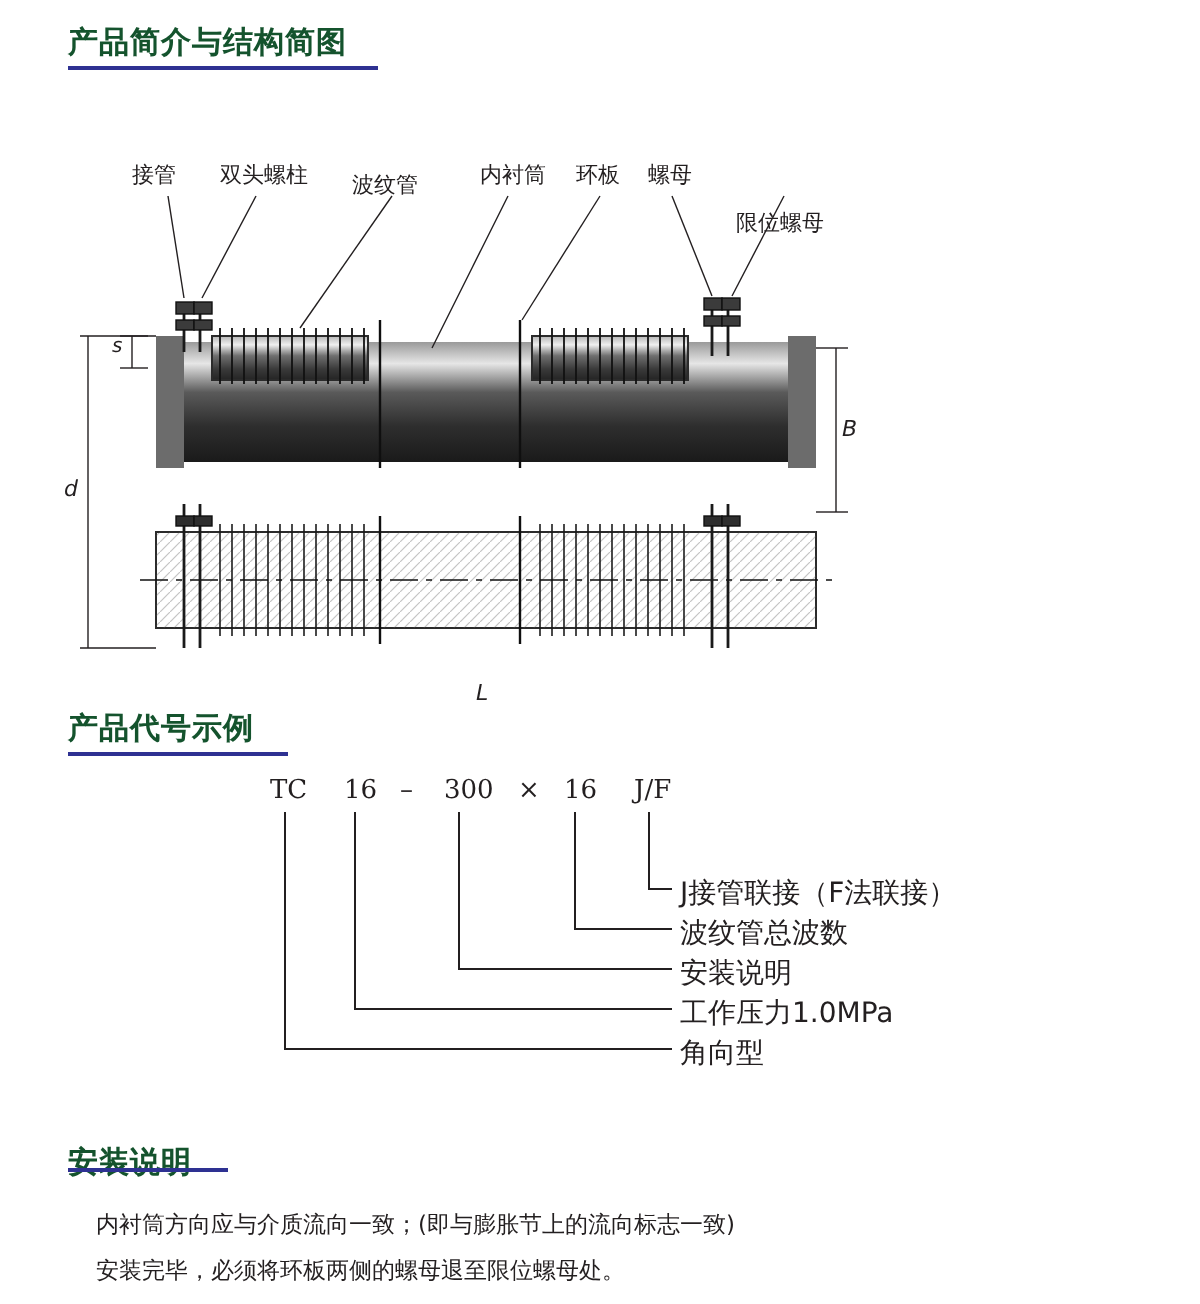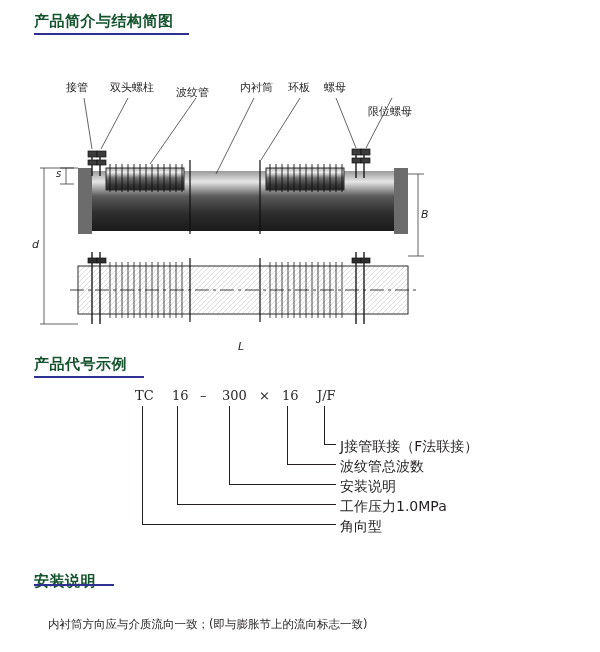--- a/index.html
+++ b/index.html
@@ -62,21 +62,21 @@
   }
   .vline{position:absolute;width:1px;background:#231f20;}
   .hline{position:absolute;height:1px;background:#231f20;}
   
   #notes{
     position:absolute;
     left:48px;top:600px;
     width:520px;
   }
   #notes p{
-    margin:16px 0 6px 0;
+    margin:4px 0 6px 0;
     font-size:11.5px;
     line-height:17px;
     color:#231f20;
   }
 </style>
 </head>
 <body>
 
 <div class="section-title" style="left:34px;top:12px;">产品简介与结构简图</div>
 <div class="title-rule" style="left:34px;top:33px;width:155px;"></div>
@@ -295,13 +295,14 @@
   <div class="code-desc" style="left:340px;top:100px;">安装说明</div>
   <div class="code-desc" style="left:340px;top:120px;">工作压力1.0MPa</div>
   <div class="code-desc" style="left:340px;top:140px;">角向型</div>
 </div>
 
 <div class="section-title" style="left:34px;top:572px;">安装说明</div>
 <div class="title-rule" style="left:34px;top:584px;width:80px;"></div>
 
 <div id="notes">
   <p>内衬筒方向应与介质流向一致；(即与膨胀节上的流向标志一致)</p>
+  <p>安装完毕，必须将环板两侧的螺母退至限位螺母处。</p>
 </div>
 
 </body></html>

